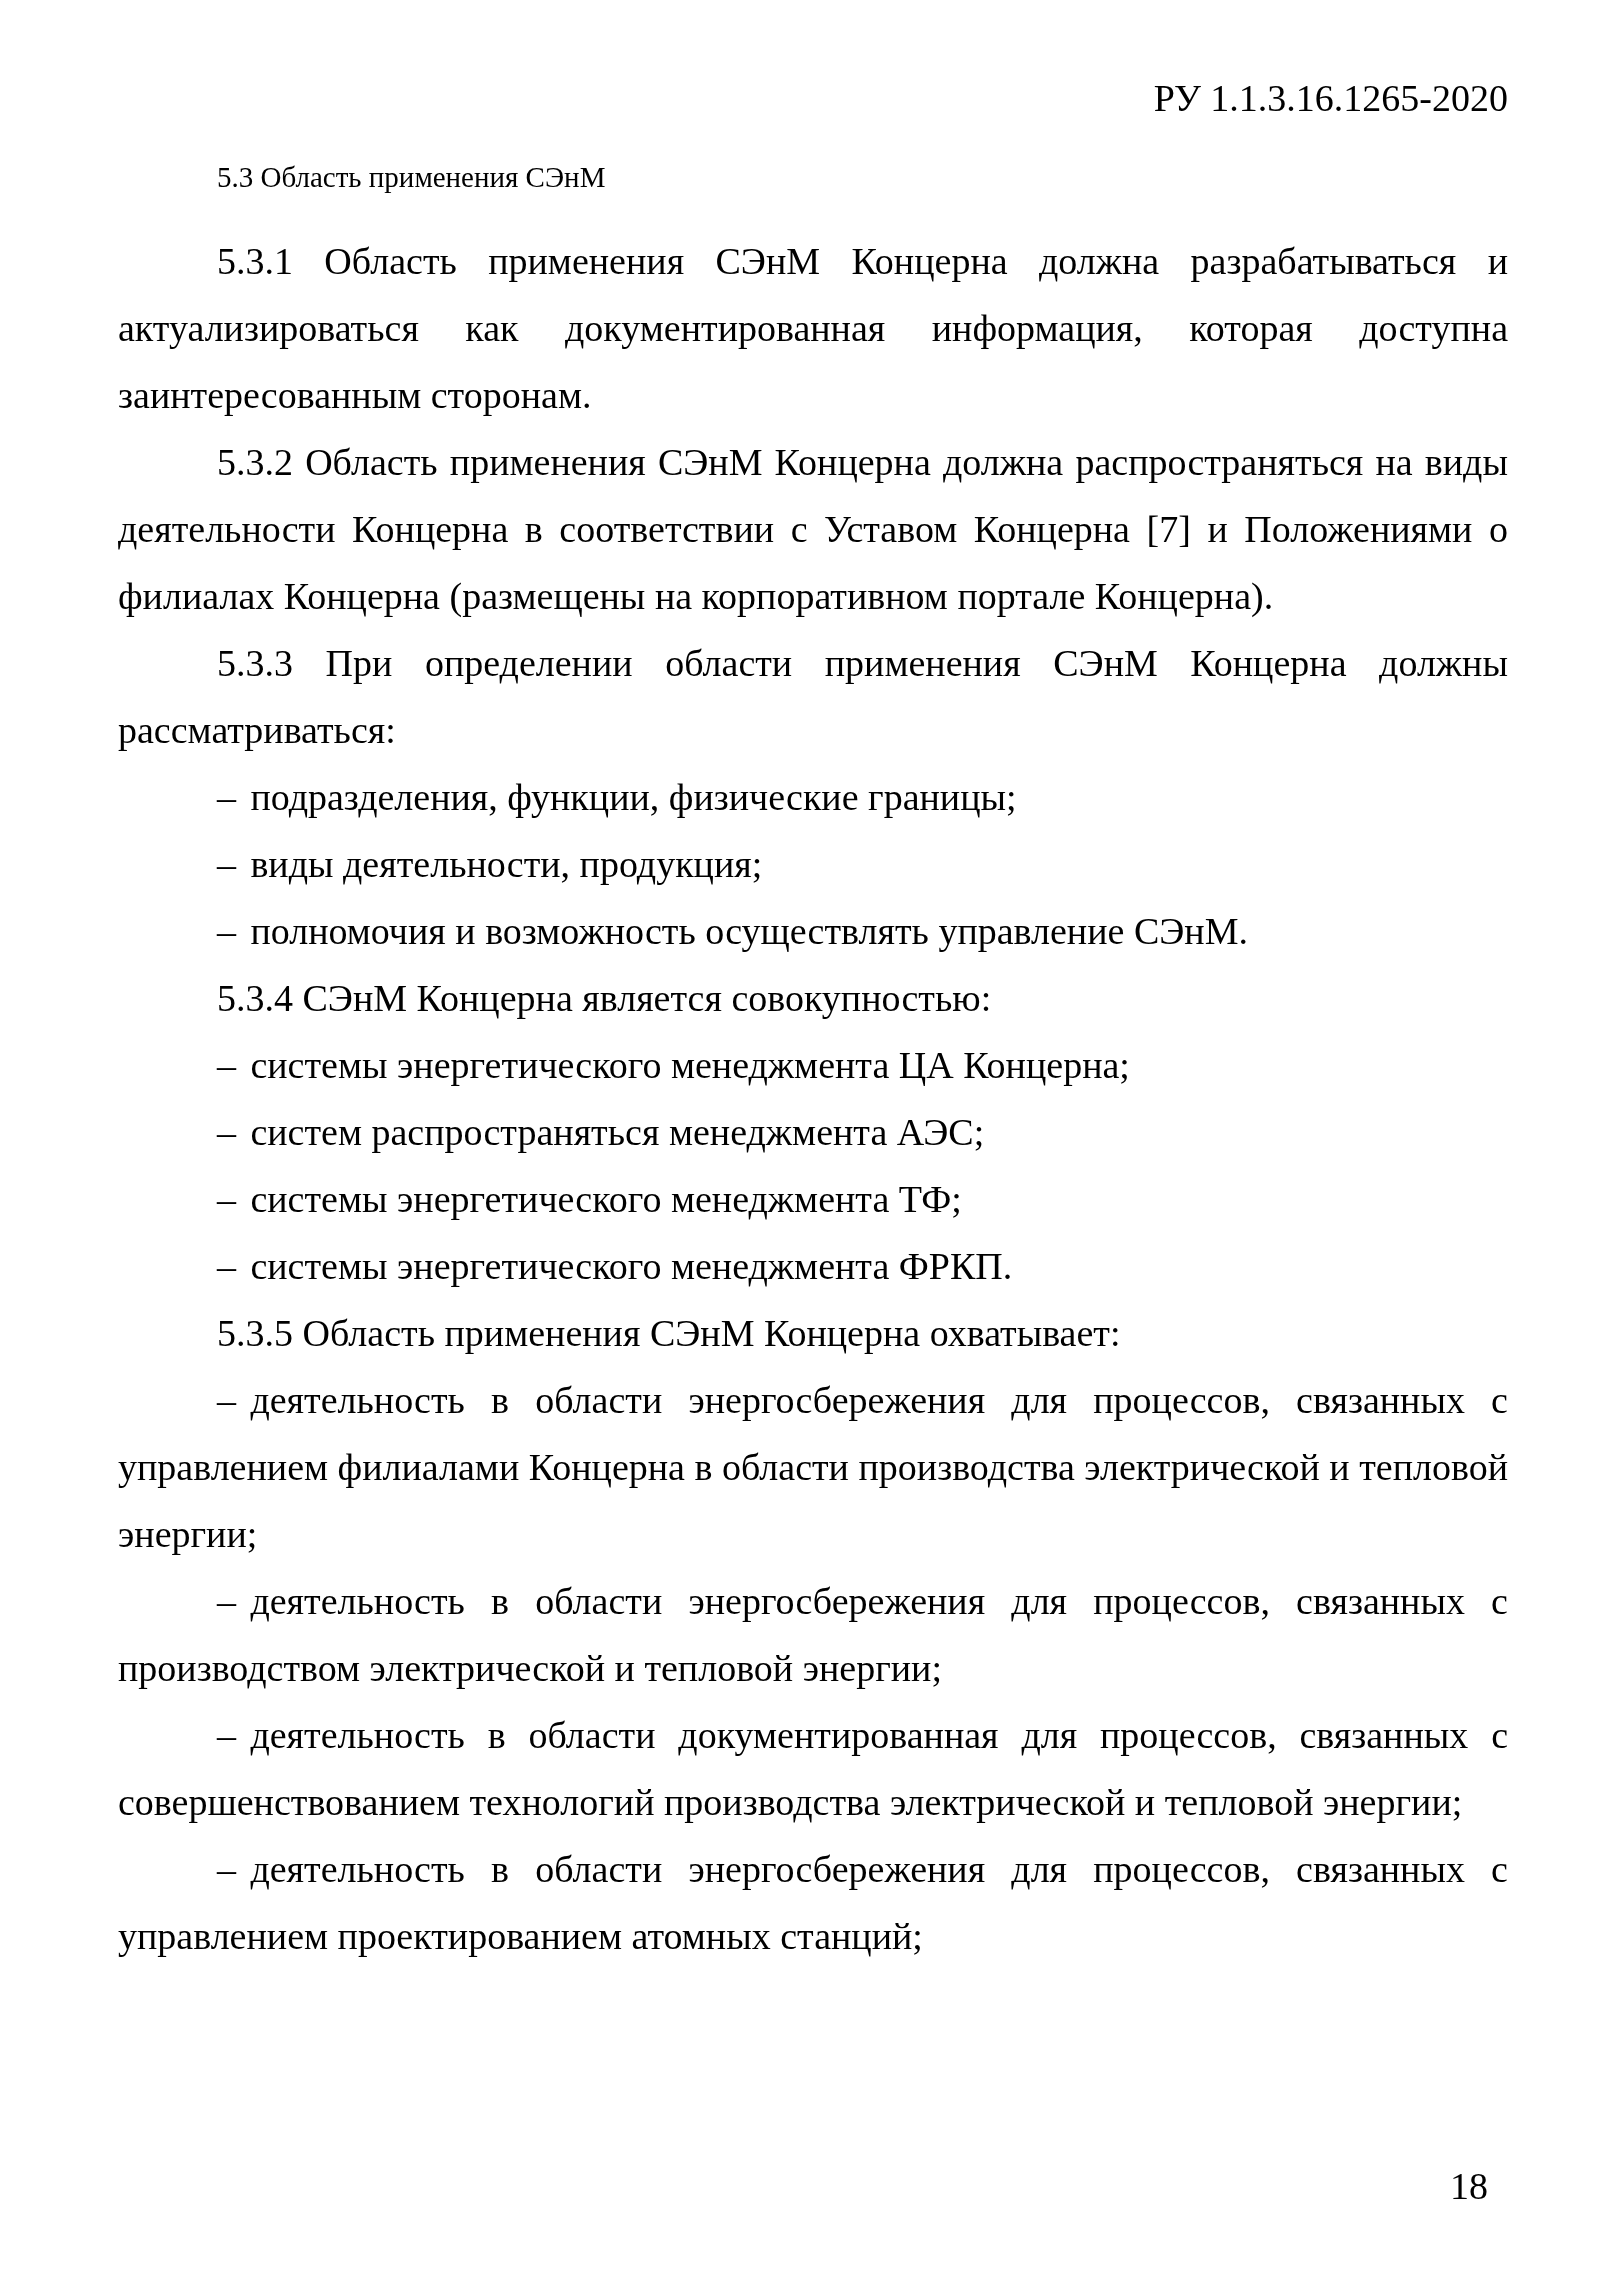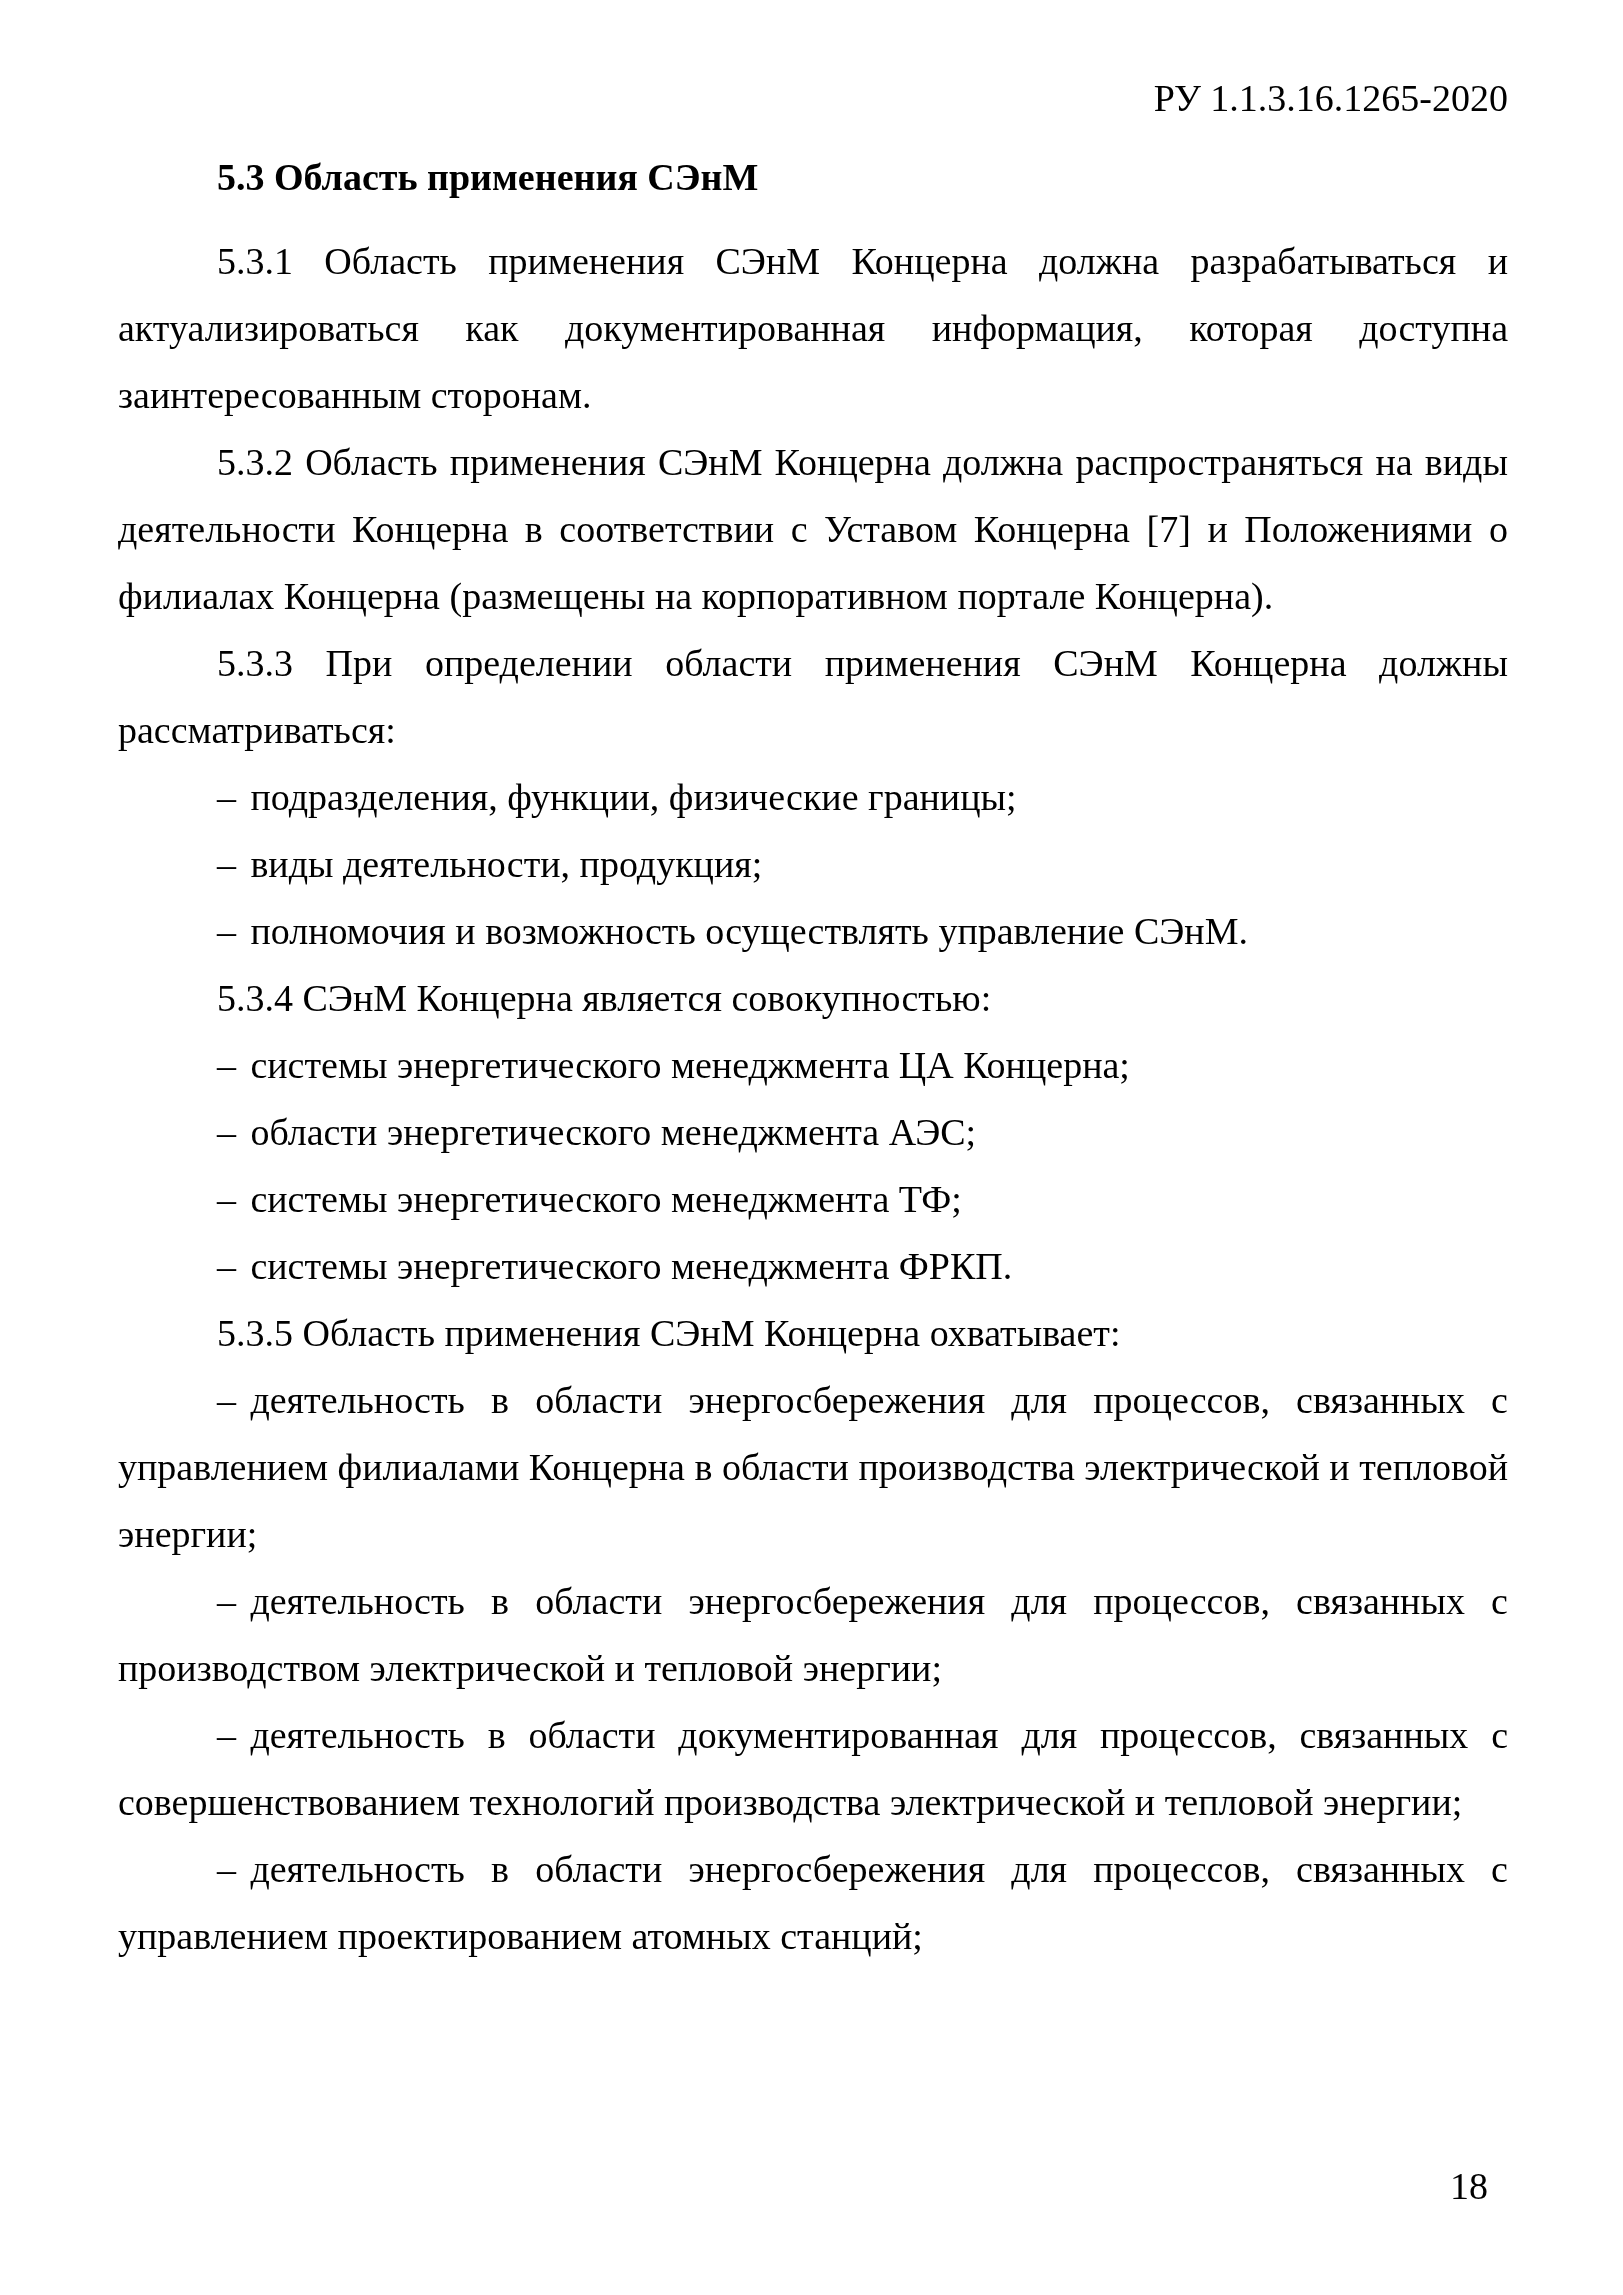--- a/index.html
+++ b/index.html
@@ -16,22 +16,22 @@
   }
   .content {
     padding: 65px 115px 0 118px;
   }
   .doc-header {
     text-align: right;
     line-height: 67px;
     white-space: nowrap;
   }
   .heading {
-    font-size: 38px;
-    font-weight: bold;
+    font-size: 29px;
+    font-weight: normal;
     line-height: 67px;
     margin: 11.8px 0 17px 0;
     text-indent: 99px;
   }
   .para {
     margin: 0;
     line-height: 67px;
     text-align: justify;
     text-indent: 99px;
   }
@@ -57,21 +57,21 @@
     <p class="para">5.3.2 Область применения СЭнМ Концерна должна распространяться на виды деятельности Концерна в соответствии с Уставом Концерна [7] и Положениями о филиалах Концерна (размещены на корпоративном портале Концерна).</p>
     <p class="para">5.3.3 При определении области применения СЭнМ Концерна должны рассматриваться:</p>
 
     <p class="para"><span class="dash">–</span><span>подразделения, функции, физические границы;</span></p>
     <p class="para"><span class="dash">–</span><span>виды деятельности, продукция;</span></p>
     <p class="para"><span class="dash">–</span><span>полномочия и возможность осуществлять управление СЭнМ.</span></p>
 
     <p class="para">5.3.4 СЭнМ Концерна является совокупностью:</p>
 
     <p class="para"><span class="dash">–</span><span>системы энергетического менеджмента ЦА Концерна;</span></p>
-    <p class="para"><span class="dash">–</span><span>области энергетического менеджмента АЭС;</span></p>
+    <p class="para"><span class="dash">–</span><span>систем распространяться менеджмента АЭС;</span></p>
     <p class="para"><span class="dash">–</span><span>системы энергетического менеджмента ТФ;</span></p>
     <p class="para"><span class="dash">–</span><span>системы энергетического менеджмента ФРКП.</span></p>
 
     <p class="para">5.3.5 Область применения СЭнМ Концерна охватывает:</p>
 
     <p class="para"><span class="dash">–</span><span>деятельность в области энергосбережения для процессов, связанных с управлением филиалами Концерна в области производства электрической и тепловой энергии;</span></p>
     <p class="para"><span class="dash">–</span><span>деятельность в области энергосбережения для процессов, связанных с производством электрической и тепловой энергии;</span></p>
     <p class="para"><span class="dash">–</span><span>деятельность в области документированная для процессов, связанных с совершенствованием технологий производства электрической и тепловой энергии;</span></p>
     <p class="para"><span class="dash">–</span><span>деятельность в области энергосбережения для процессов, связанных с управлением проектированием атомных станций;</span></p>
 

